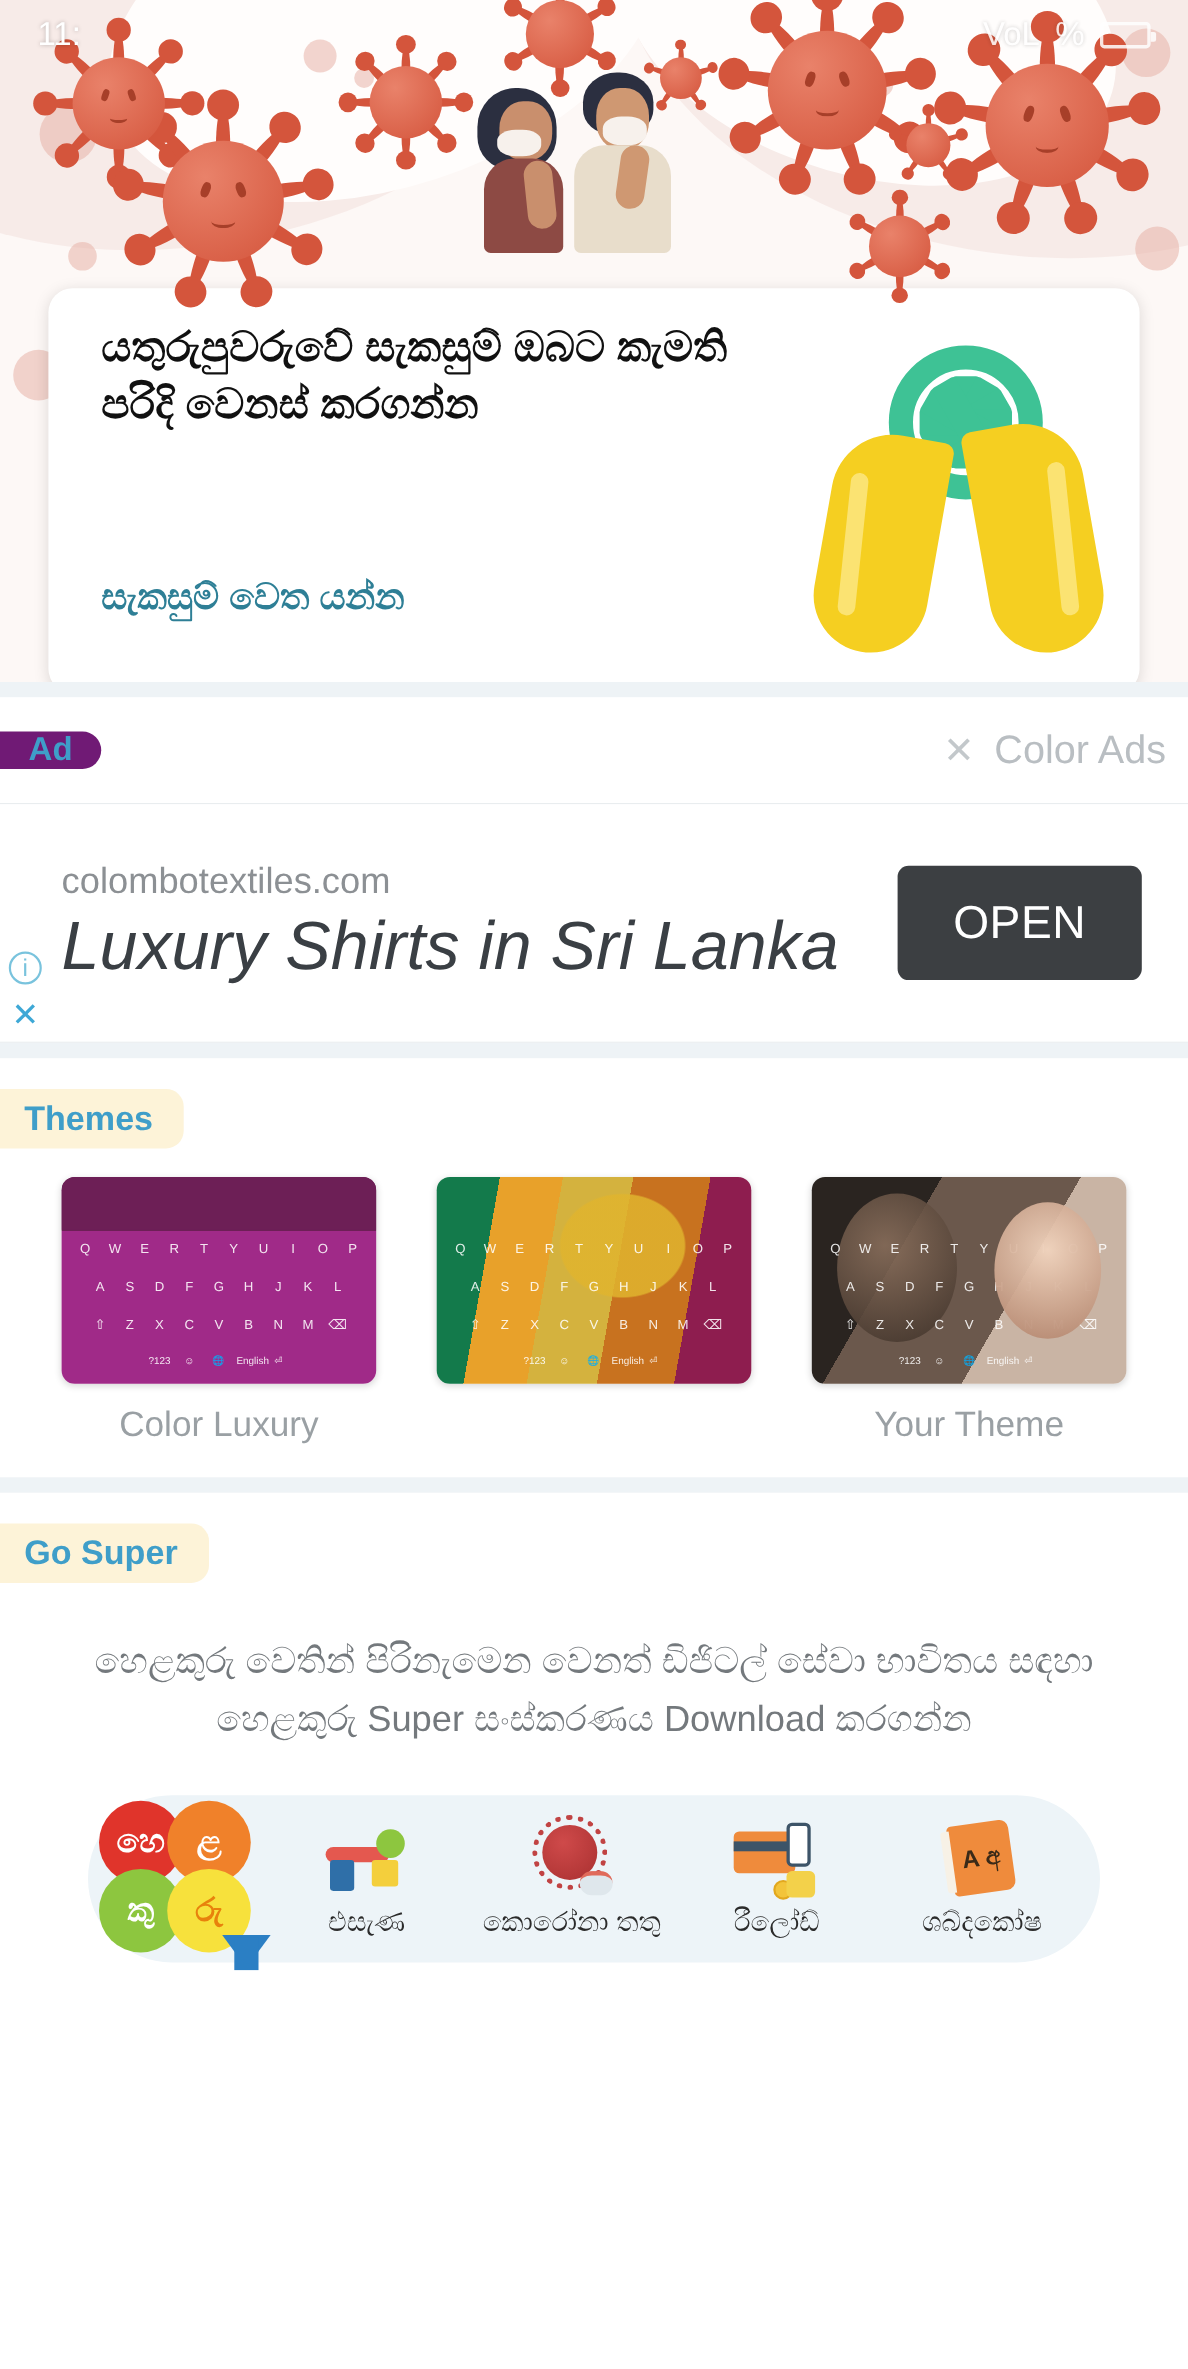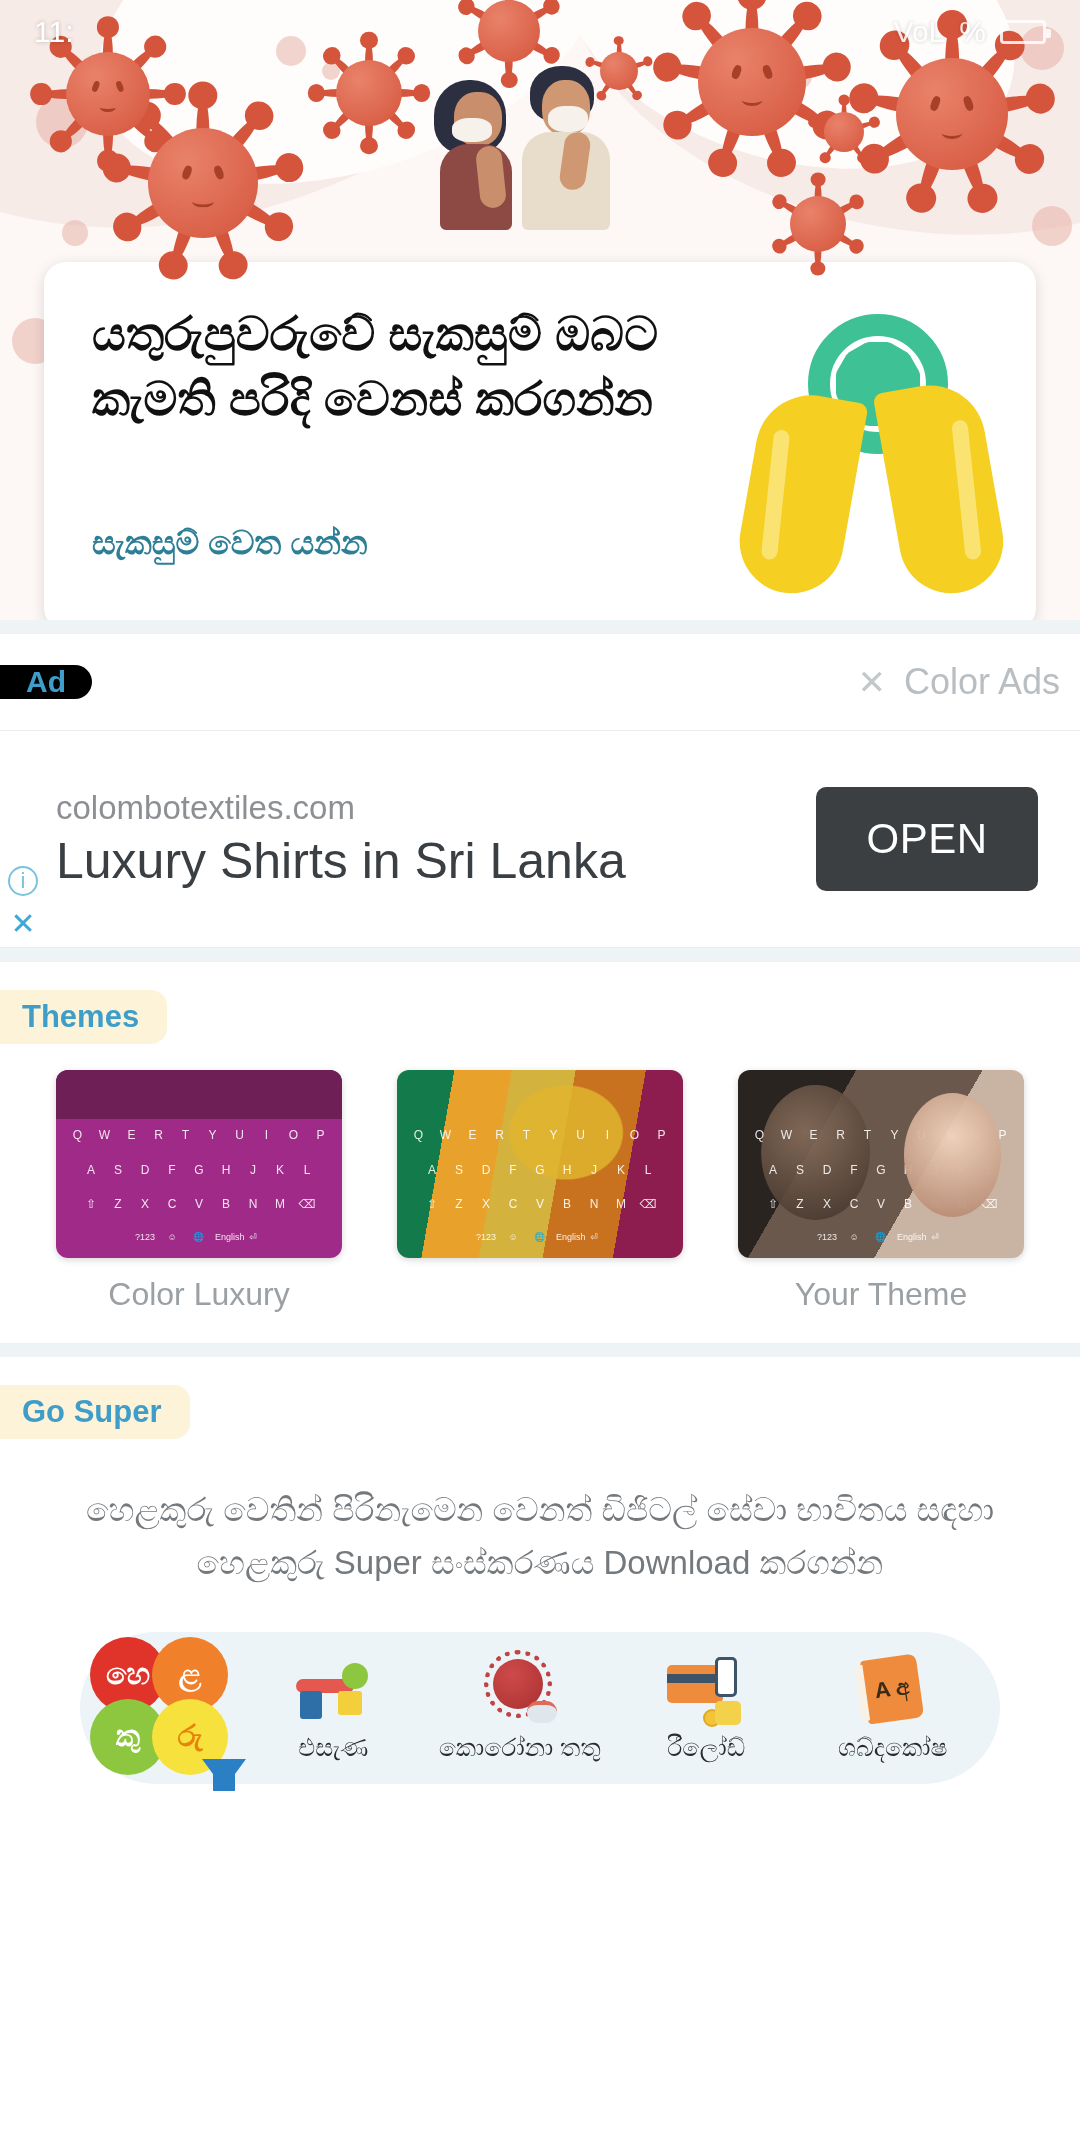--- a/index.html
+++ b/index.html
@@ -87,23 +87,23 @@
     position:absolute;
     left:44px; top:262px;
     width:992px; height:368px;
     background:#ffffff;
     border-radius:22px;
     box-shadow:0 3px 14px rgba(0,0,0,.13);
     overflow:hidden;
   }
   .card-title{
     position:absolute;
-    left:48px; top:40px;
+    left:48px; top:28px;
     width:600px;
-    font-size:47px;
+    font-size:38px;
     line-height:1.38;
     font-weight:700;
     color:#111111;
     letter-spacing:.2px;
   }
   .card-link{
     position:absolute;
     left:48px; top:262px;
     font-size:33px;
     font-weight:700;
@@ -152,21 +152,21 @@
   .sep{ width:1080px; height:14px; background:#eef3f6; }
 
   
   .ad-area{ position:relative; width:1080px; background:#ffffff;}
   .ad-head{
     position:relative; height:96px;
     display:flex; align-items:center; justify-content:space-between;
     padding:0 20px 0 0;
   }
   .ad-badge{
-    background:#000000; color:#3f9ec9;
+    background:#701a75; color:#3f9ec9;
     font-size:30px; font-weight:700;
     padding:0 26px; border-radius:0 18px 18px 0;
     margin-left:0;
   }
   .remove-ads{
     display:flex; align-items:center; gap:18px;
     color:#b9bec2; font-size:36px;
   }
   .x-glyph{ font-size:34px; color:#c3c8cb;}
 
@@ -181,21 +181,21 @@
     position:absolute; left:8px; bottom:6px;
     display:flex; flex-direction:column; gap:10px; align-items:center;
   }
   .ad-side .info{
     width:30px;height:30px;border:2px solid #79c3dd;border-radius:50%;
     color:#79c3dd;font-size:22px;display:flex;align-items:center;justify-content:center;
   }
   .ad-side .close{ color:#3ea8d6; font-size:30px;}
   .ad-text{ margin-left:56px; }
   .ad-url{ font-size:33px; color:#8c9094; margin-bottom:5px;}
-  .ad-title{ font-size:50px; color:#3a3f44; }
+  .ad-title{ font-size:62px; color:#3a3f44;font-style:italic; }
   .ad-open{
     position:absolute; right:42px; top:50%; transform:translateY(-50%);
     width:222px; height:104px;
     background:#3c3f42; color:#ffffff;
     border-radius:10px;
     display:flex; align-items:center; justify-content:center;
     font-size:42px; letter-spacing:.5px;
   }
 
   

